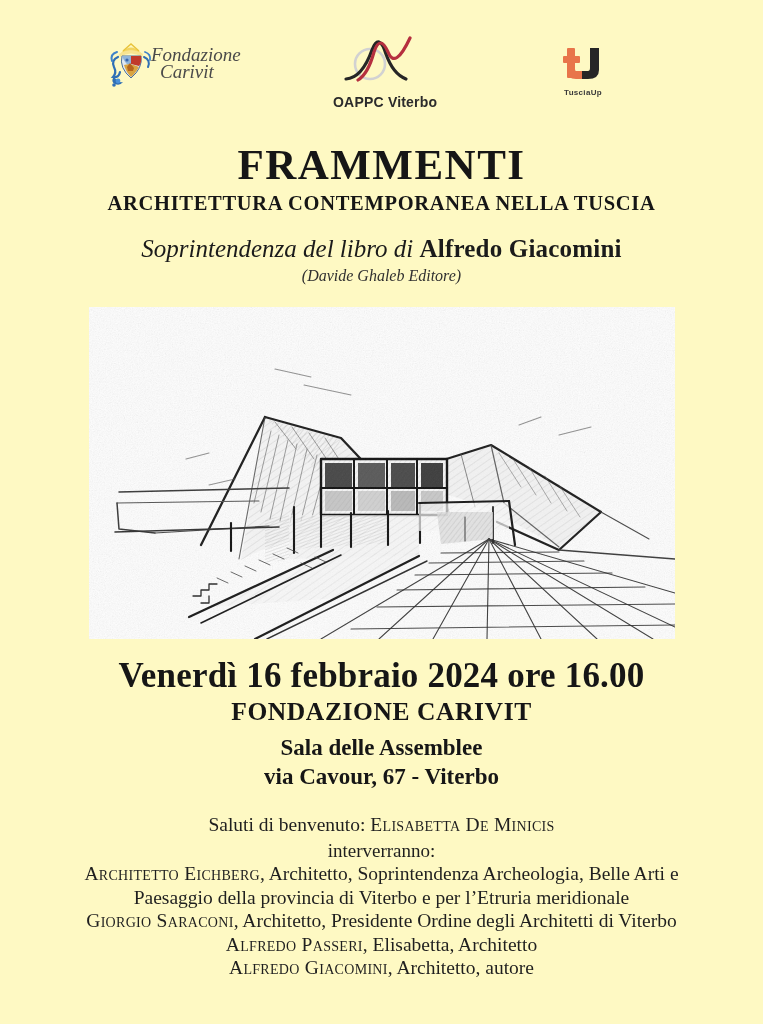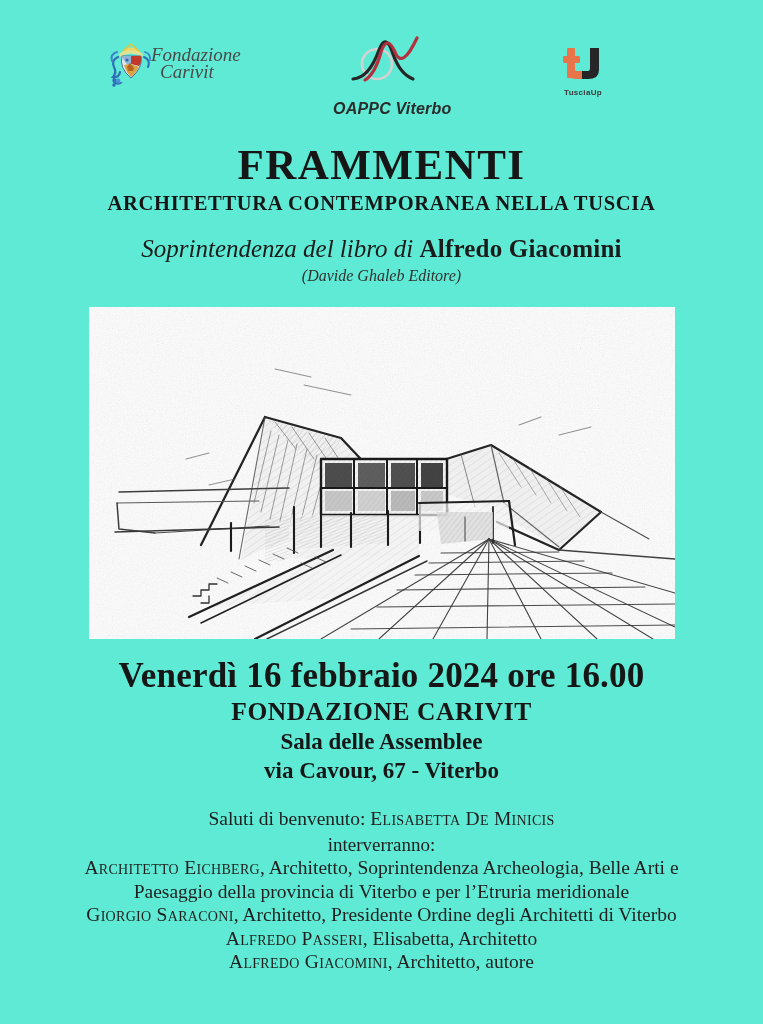--- a/index.html
+++ b/index.html
@@ -11,21 +11,21 @@
     width: 763px;
     height: 1024px;
     overflow: hidden;
     font-family: "Liberation Serif", serif;
     color: #1b1b1b;
     position: relative;
   }
   .poster {
     width: 763px;
     height: 1024px;
-    background: #5eead4;
+    background: #fef9c3;
     position: relative;
     display: flex;
     flex-direction: column;
     align-items: center;
   }
 
   
   .logo-row {
     width: 100%;
     height: 118px;
@@ -51,24 +51,23 @@
     margin-left: -3px;
     padding-bottom: 2px;
   }
   .carivit-word span { display:block; }
   .carivit-word .w2 { padding-left: 9px; }
 
   .oappc-mark { width: 98px; height: 48px; display:block; }
   .oappc-word {
     font-family: "Liberation Sans", sans-serif;
     font-weight: bold;
-    font-style: italic;
-    font-size: 16px;
+    font-size: 14px;
     color: #2b2b2b;
-    margin-top: 18px;
+    margin-top: 12px;
     letter-spacing: .2px;
   }
 
   .tuscia-mark { width: 42px; height: 40px; display:block; }
   .tuscia-word {
     font-family: "Liberation Sans", sans-serif;
     font-weight: bold;
     font-size: 8px;
     color: #3a3a3a;
     margin-top: 4px;
@@ -141,21 +140,21 @@
     line-height: 30px;
     letter-spacing: .6px;
     margin-top: 1px;
     color: #161616;
   }
   .event-room {
     font-family: "Liberation Serif", serif;
     font-weight: bold;
     font-size: 23px;
     line-height: 28px;
-    margin-top: 1px;
+    margin-top: 7px;
     color: #161616;
   }
   .event-addr {
     font-family: "Liberation Serif", serif;
     font-weight: bold;
     font-size: 23px;
     line-height: 28px;
     margin-top: 1px;
     color: #161616;
   }

